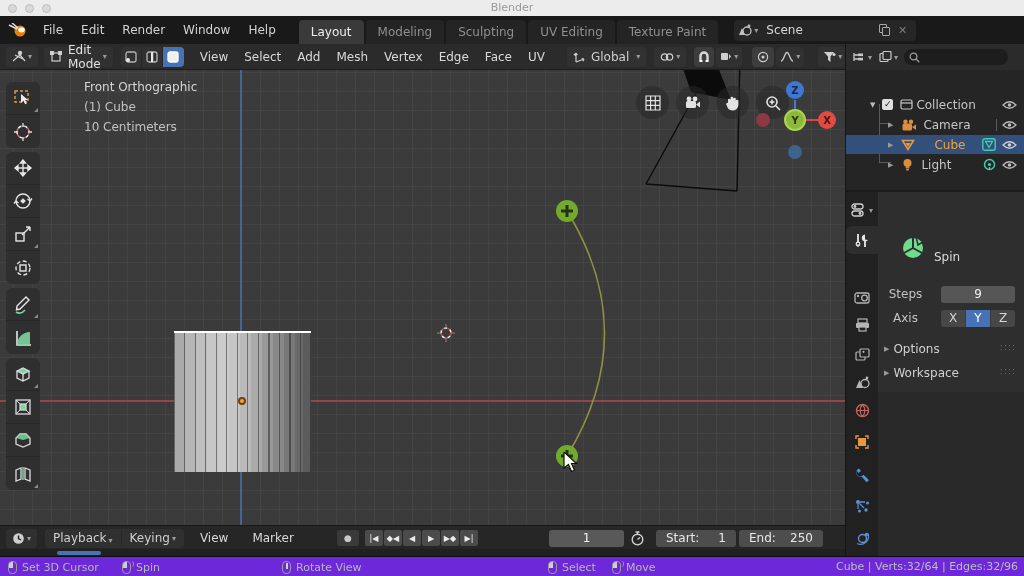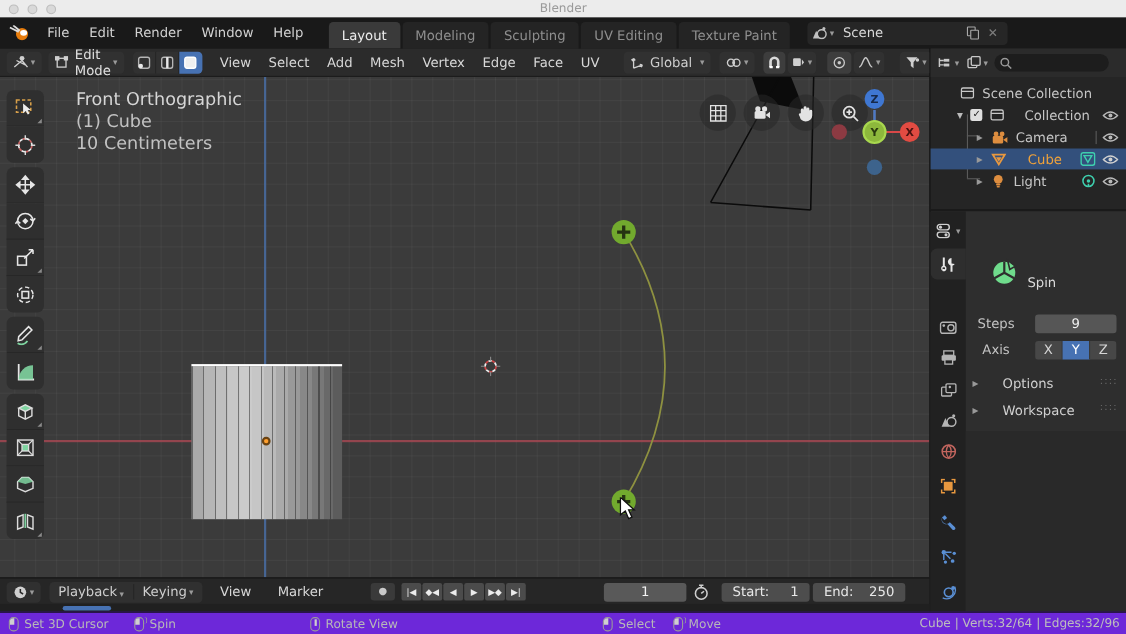--- a/index.html
+++ b/index.html
@@ -34,21 +34,21 @@
 
 #viewport{left:0;top:70px;width:845px;height:455px;background:#3b3b3b;overflow:hidden;
  background-image:linear-gradient(rgba(255,255,255,.04) 1px,transparent 1px),linear-gradient(90deg,rgba(255,255,255,.04) 1px,transparent 1px);
  background-size:19px 19px;background-position:13px 2px}
 #axis-z{left:240px;top:0;width:2px;height:455px;background:rgba(72,108,162,.85)}
 #axis-x{left:0;top:330px;width:845px;height:2px;background:rgba(163,72,82,.85)}
 #mesh{left:174px;top:261px;width:137px;height:141px;border-top:2px solid #fff;
  background:linear-gradient(to right,#aaa 0 8%,#b6b6b6 8% 16%,#bfbfbf 16% 24%,#c7c7c7 24% 32%,#cbcbcb 32% 40%,#c6c6c6 40% 48%,#bababa 48% 56%,#aaa 56% 64%,#999 64% 72%,#888 72% 80%,#787878 80% 88%,#696969 88% 94%,#5c5c5c 94% 100%)}
 #mesh::after{content:"";position:absolute;inset:0;background:repeating-linear-gradient(90deg,rgba(35,35,35,.5) 0 1px,transparent 1px 10.5px)}
 #origin-dot{left:238px;top:327px;width:8px;height:8px;border-radius:50%;background:#ffa02f;border:2px solid #6b4312}
-.ovl-text{left:69px;color:#d6d6d6;font-size:16px}
+.ovl-text{left:84px;color:#d6d6d6;font-size:12px}
 #nav-btns{left:636px;top:16px;display:flex;gap:7px}
 .navc{width:33px;height:33px;border-radius:50%;background:rgba(40,40,40,.55);display:flex;align-items:center;justify-content:center}
 #vp-cursor{left:437px;top:254px}
 
 #toolbar{left:6px;top:78px;width:34px}
 .tbtn{width:34px;height:33px;background:#2f2f2f;border-bottom:1px solid #272727;display:flex;align-items:center;justify-content:center;position:relative}
 .tbtn.grp-start{border-radius:6px 6px 0 0;margin-top:4px}
 .tbtn.grp-end{border-radius:0 0 6px 6px;border-bottom:none}
 .subtri{position:absolute;right:2px;bottom:2px;width:0;height:0;border-left:4px solid transparent;border-bottom:4px solid #8a8a8a}
 
@@ -68,21 +68,21 @@
 .ptab{position:absolute;left:0;width:32px;height:26px;display:flex;align-items:center;justify-content:center}
 .ptab.active{background:#2e2e2e;border-radius:6px 0 0 6px}
 #props-lowzone{position:absolute;left:32px;top:200px;width:147px;height:166px;background:#292929}
 .prow{position:absolute;left:32px;width:147px;height:18px;display:flex;align-items:center}
 .plabel{width:63px;text-align:center;padding-right:8px;color:#c3c3c3}
 .pfield{flex:1;margin-right:10px;height:17px;background:#565656;border-radius:3px;text-align:center;color:#f2f2f2;line-height:17px}
 .seg{flex:1;display:flex;margin-right:10px;height:17px;border-radius:3px;overflow:hidden}
 .seg span{flex:1;background:#474747;color:#d5d5d5;text-align:center;line-height:17px;border-right:1px solid #3a3a3a}
 .seg span:last-child{border-right:none}
 .seg span.active{background:#4772b3;color:#fff}
-.collps{position:absolute;left:38px;color:#d0d0d0;display:flex;align-items:center;gap:22px}
+.collps{position:absolute;left:38px;color:#d0d0d0;display:flex;align-items:center;gap:4px}
 .grip{position:absolute;right:8px;color:#6a6a6a;font-size:9px;letter-spacing:1px}
 .grip::after{content:"::::"}
 
 #timeline{left:0;top:525px;width:845px;height:31px;background:#262626;border-top:1px solid #181818}
 .tl-widget{display:flex;align-items:center;background:#303030;border-radius:4px;height:19px;padding:0 6px}
 .transport{display:flex;gap:1px}
 .tbtn2{width:18px;height:16px;background:#4b4b4b;border-radius:2px;color:#ececec;font-size:8px;display:flex;align-items:center;justify-content:center}
 .rec{width:22px;height:16px;background:#3a3a3a;border-radius:3px;display:flex;align-items:center;justify-content:center}
 .rec::after{content:"●";color:#c9c9c9;font-size:9px}
 .framefield{background:#595959;border-radius:3px;height:17px;text-align:center;color:#f4f4f4;line-height:17px}
@@ -421,39 +421,30 @@
       <svg width="11" height="11" viewBox="0 0 11 11">
           <circle cx="4.5" cy="4.5" r="3.4" fill="none" stroke="#9a9a9a" stroke-width="1.3"></circle>
           <path d="M7,7 L10.3,10.3" stroke="#9a9a9a" stroke-width="1.3"></path>
         </svg>
     </span>
   </div>
   <div class="treeline" style="left:33px;top:60px;width:1px;height:58px"></div>
   <div class="treeline" style="left:33px;top:79px;width:12px;height:1px"></div>
   <div class="treeline" style="left:33px;top:99px;width:12px;height:1px"></div>
   <div class="treeline" style="left:33px;top:118px;width:12px;height:1px"></div>
-  <div class="ol-row" style="top:31px">
-    <span style="margin-left:27px">
-        <svg width="13" height="11" viewBox="0 0 13 11">
-          <rect x="1" y="1" width="11" height="9" rx="1.5" fill="none" stroke="#c8c8c8" stroke-width="1.2"></rect>
-          <path d="M1,4 H12" stroke="#c8c8c8" stroke-width="1.2"></path>
-        </svg>
-      </span>
-    <span style="margin-left:7px">Scene Collection</span>
-  </div>
   <div class="ol-row" style="top:51px">
     <span class="tri-d" style="margin-left:24px"></span>
     <span class="checkbox" style="margin-left:7px"></span>
     <span style="margin-left:7px">
         <svg width="13" height="11" viewBox="0 0 13 11">
           <rect x="1" y="1" width="11" height="9" rx="1.5" fill="none" stroke="#c8c8c8" stroke-width="1.2"></rect>
           <path d="M1,4 H12" stroke="#c8c8c8" stroke-width="1.2"></path>
         </svg>
       </span>
-    <span style="margin-left:18px;flex:1">Collection</span>
+    <span style="margin-left:3px;flex:1">Collection</span>
     <span style="margin-right:8px">
         <svg width="15" height="10" viewBox="0 0 15 10">
           <path d="M1,5 Q7.5,-1.5 14,5 Q7.5,11.5 1,5 Z" fill="none" stroke="#b9b9b9" stroke-width="1.2"></path>
           <circle cx="7.5" cy="5" r="1.8" fill="#b9b9b9"></circle>
         </svg>
       </span>
   </div>
   <div class="ol-row" style="top:71px">
     <span class="tri-r" style="margin-left:42px"></span>
     <span style="margin-left:8px">

